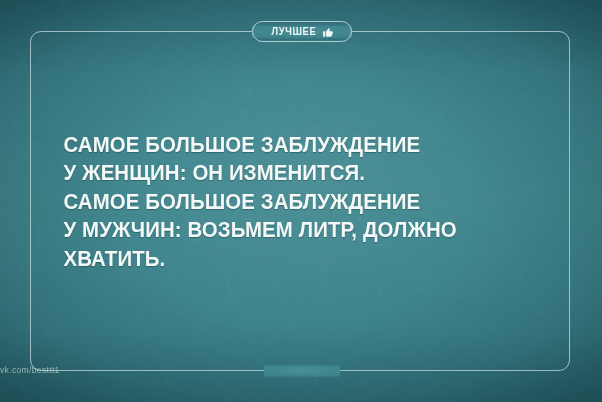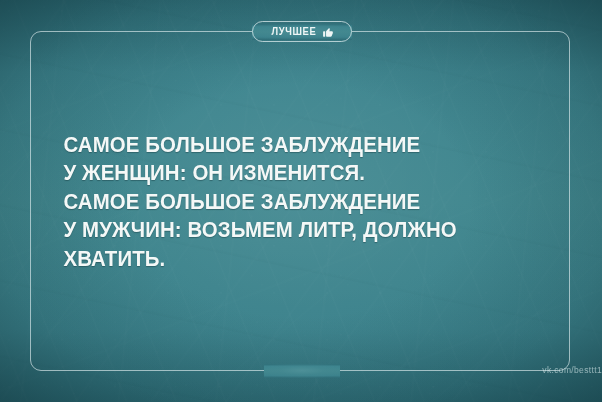--- a/index.html
+++ b/index.html
@@ -185,21 +185,21 @@
     transform: scaleX(0.95);
     text-shadow: 0 1px 1px rgba(12,44,50,0.38);
   }
 
   
   .watermark {
     position: absolute;
     left: 0;
     right: 0;
     top: 363px;
-    text-align: right;
+    text-align: left;
     font-size: 8.5px;
     letter-spacing: 0.35px;
     color: rgba(222,239,240,0.60);
     line-height: 14px;
   }
 </style>
 </head>
 <body>
 
 <div class="card">

